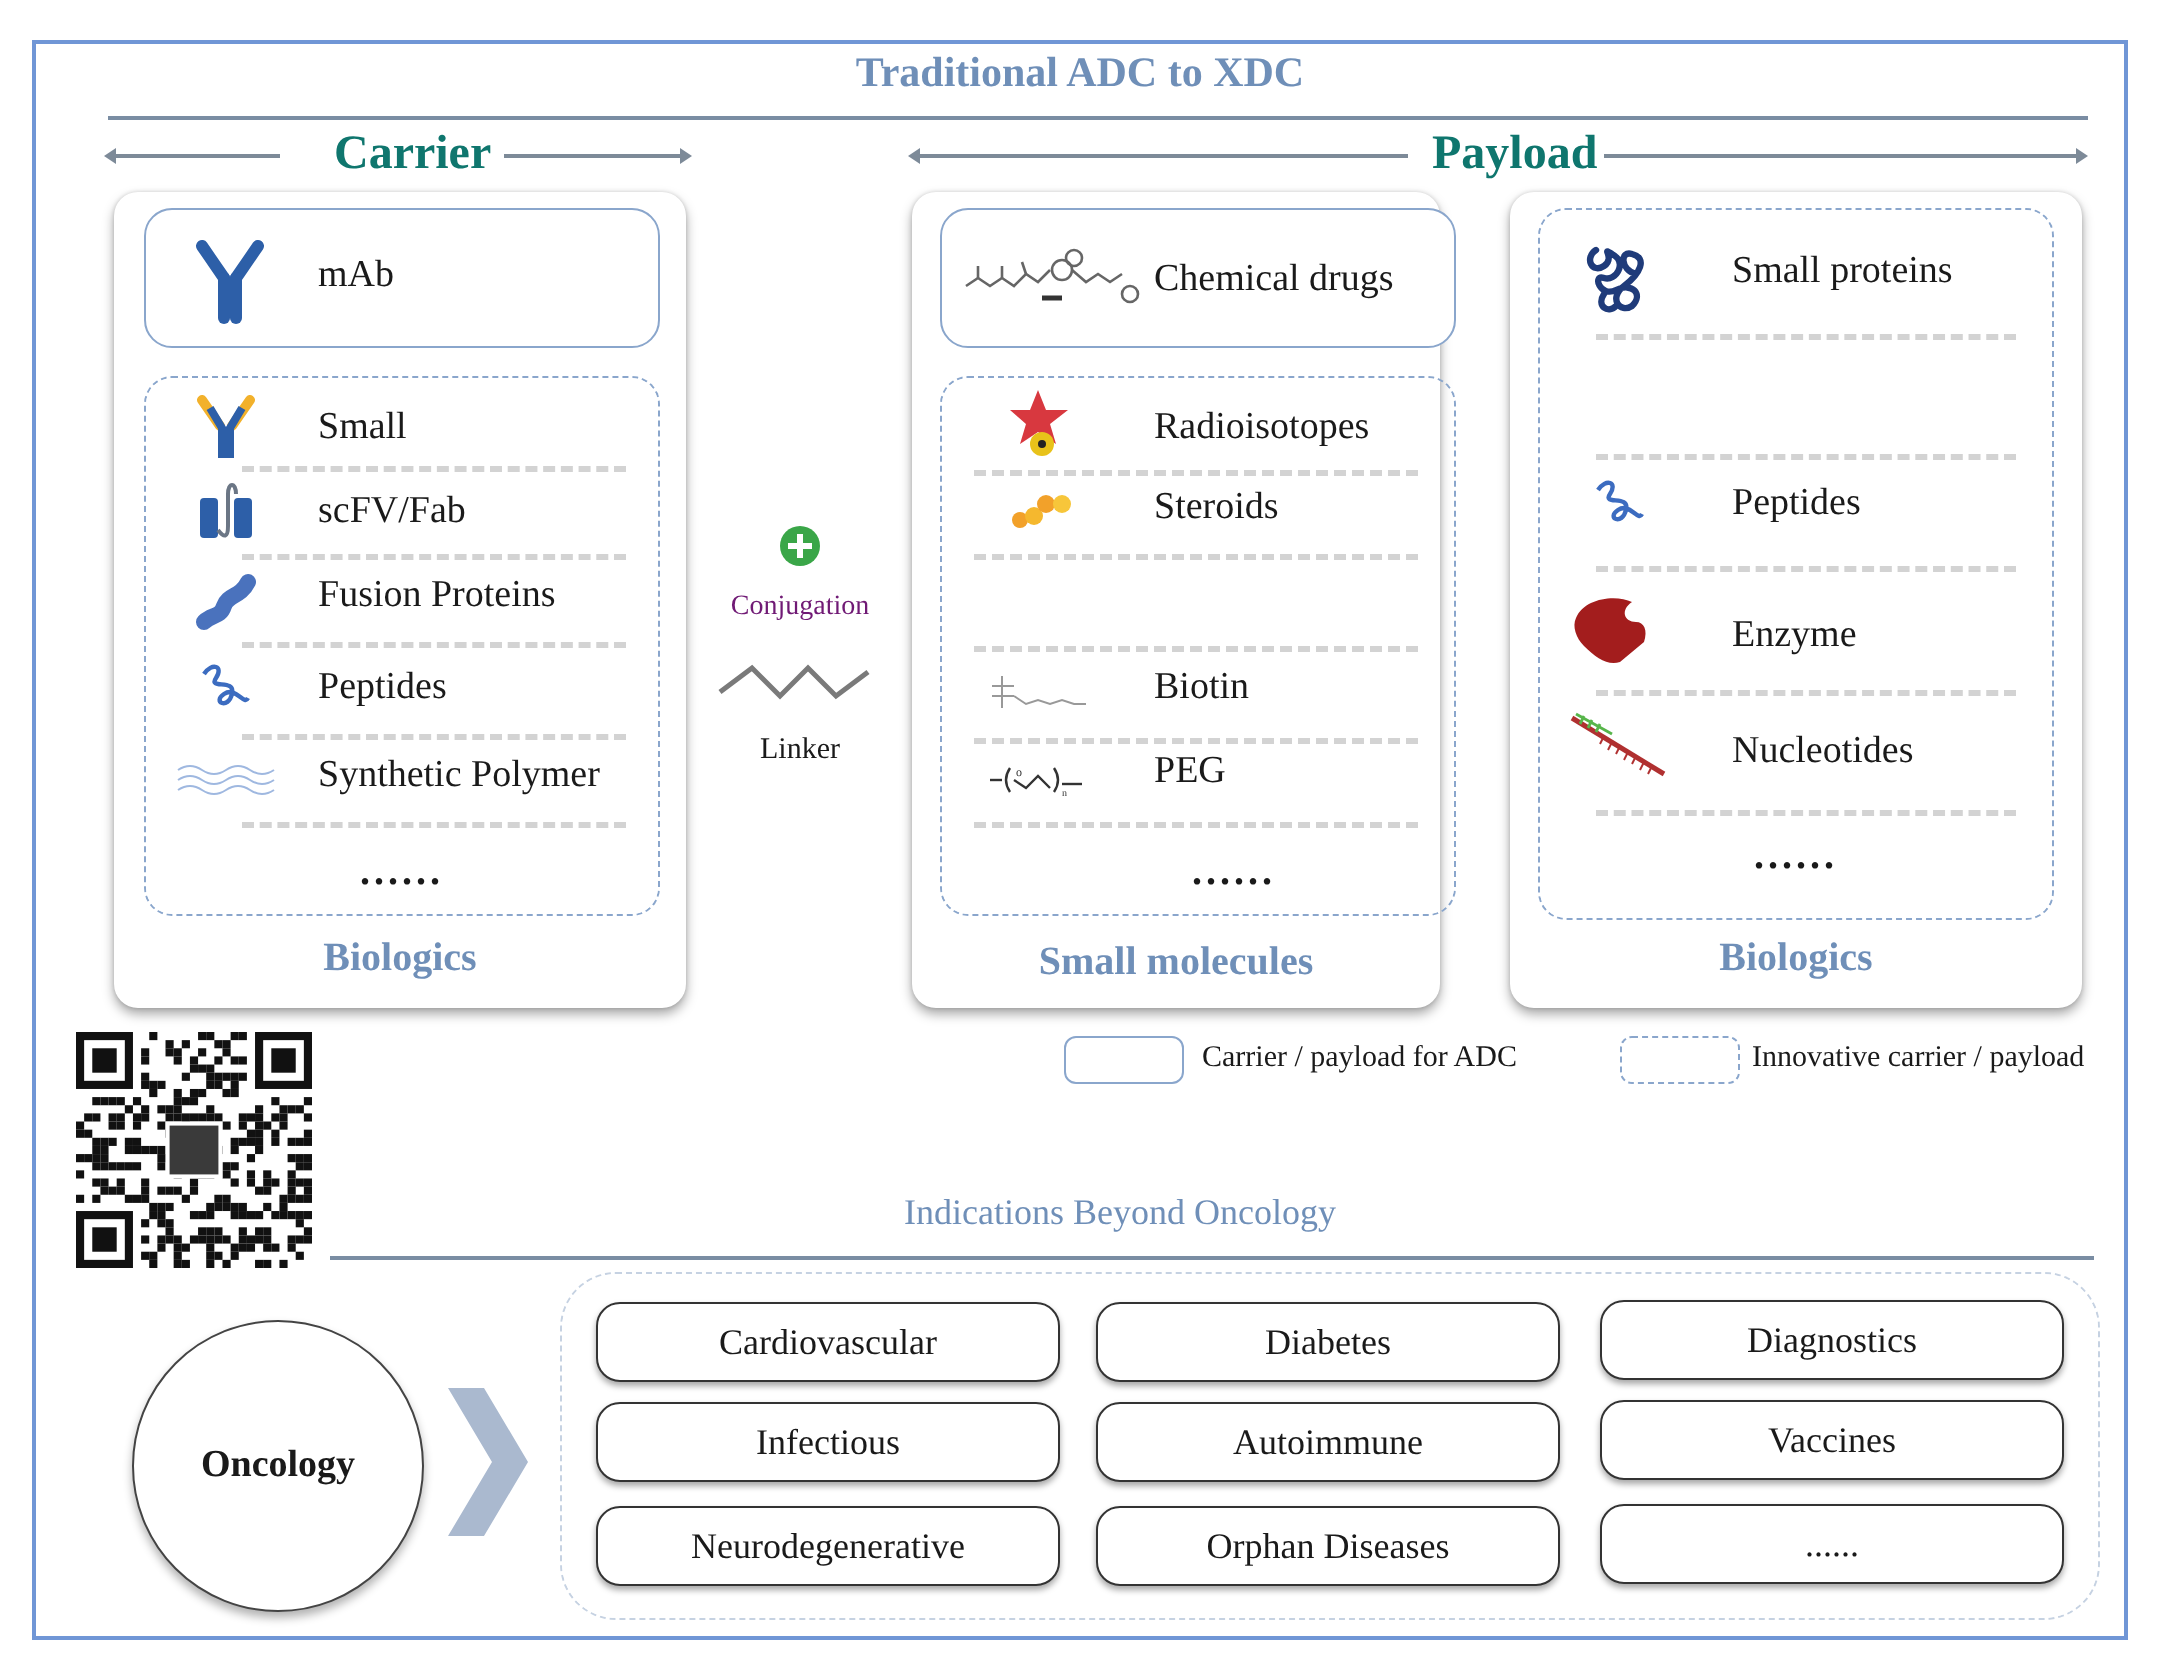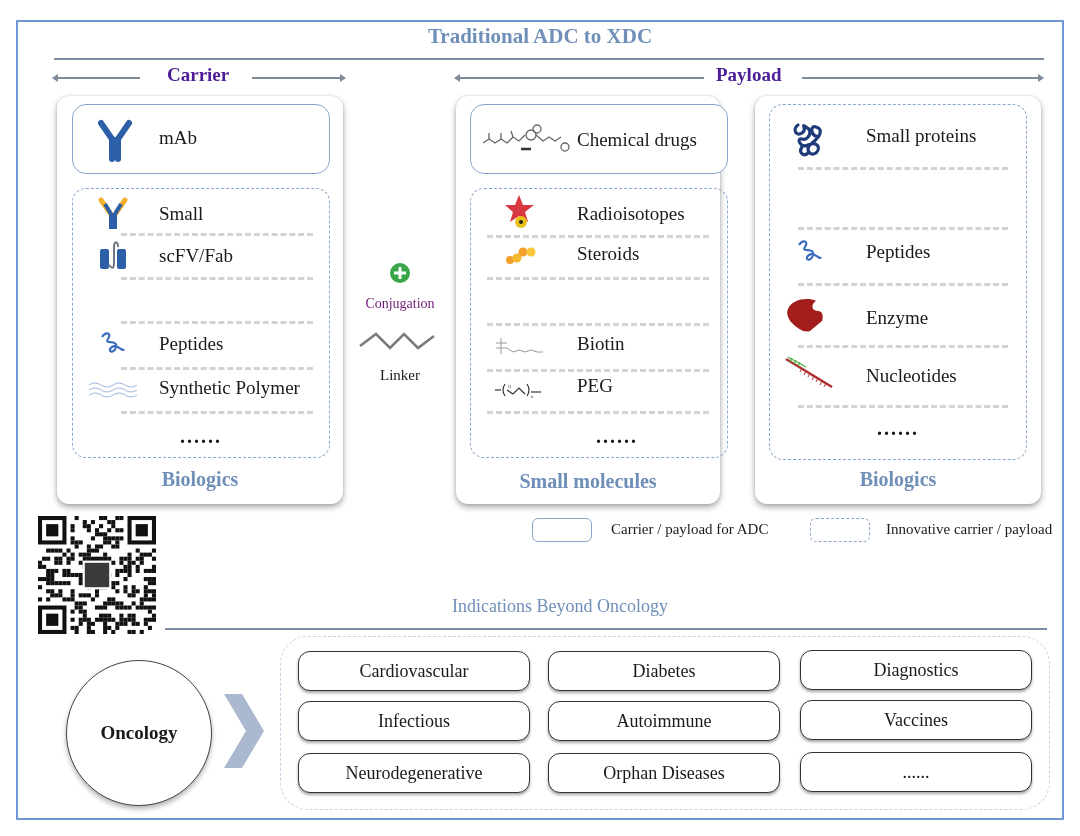--- a/index.html
+++ b/index.html
@@ -1,34 +1,34 @@
 <!DOCTYPE html>
 <html><head>
 <meta charset="utf-8">
 <style>
   html,body{margin:0;padding:0;background:#fff;}
   body{width:1080px;height:836px;position:relative;overflow:hidden;font-family:"Liberation Serif","DejaVu Serif",serif;color:#1a1a1a;}
   .abs{position:absolute;}
   .frame{left:16px;top:20px;width:1048px;height:800px;border:2px solid #7096d6;box-sizing:border-box;}
   .main-title{left:0;width:1080px;top:24px;text-align:center;font-weight:bold;font-size:21px;color:#6f8fb8;}
   .hr{height:2px;background:#7a8da3;}
-  .sec-head{font-weight:bold;font-size:19px;color:#4c1d95;background:#fff;padding:0 12px;}
+  .sec-head{font-weight:bold;font-size:24px;color:#0f766e;background:#fff;padding:0 12px;}
   .arrow-line{height:2px;background:#7d8a98;}
   .arrow-line.left::before{content:"";position:absolute;left:-4px;top:-3px;border-right:6px solid #7d8a98;border-top:4px solid transparent;border-bottom:4px solid transparent;}
   .arrow-line.right::after{content:"";position:absolute;right:-4px;top:-3px;border-left:6px solid #7d8a98;border-top:4px solid transparent;border-bottom:4px solid transparent;}
   .card{background:#fff;border-radius:12px;box-shadow:0 3px 6px rgba(0,0,0,0.35),0 0 2px rgba(0,0,0,0.15);}
   .solid-box{border:1.5px solid #8aa6cc;border-radius:14px;box-sizing:border-box;background:#fff;}
   .dash-box{border:1.5px dashed #8aa6cc;border-radius:14px;box-sizing:border-box;}
   .item{position:absolute;left:0;right:0;height:42px;}
   .item .ico{position:absolute;width:44px;height:34px;display:flex;align-items:center;justify-content:center;}
   .item .lbl{position:absolute;font-size:19px;white-space:nowrap;}
   .sep{position:absolute;height:0;border-top:3px dashed #d3d3d3;}
   .dots{position:absolute;font-size:20px;font-weight:bold;letter-spacing:2px;text-align:center;}
   .cat-label{position:absolute;font-weight:bold;font-size:20px;color:#6f8fb8;text-align:center;}
-  .legend-text{font-size:15px;margin-left:10px;}
+  .legend-text{font-size:15px;}
   .ind-box{position:absolute;width:232px;height:40px;border:1.5px solid #333;border-radius:12px;box-sizing:border-box;background:#fff;display:flex;align-items:center;justify-content:center;font-size:18px;box-shadow:0 2px 3px rgba(0,0,0,0.35);}
 </style>
 </head>
 <body>
 
 <div class="abs frame"></div>
 
 <div class="abs main-title">Traditional ADC to XDC</div>
 <div class="abs hr" style="left:54px;top:58px;width:990px;"></div>
 
@@ -71,20 +71,28 @@
       <div class="ico" style="left:18px;top:2px;">
         <svg width="34" height="34" viewBox="0 0 34 34">
             <rect x="4" y="10" width="9" height="20" rx="2" fill="#2d5fa8"></rect>
             <rect x="21" y="10" width="9" height="20" rx="2" fill="#2d5fa8"></rect>
             <path d="M13 26 C16 30 18 30 18 24 L18 8 C18 2 22 2 22 8" stroke="#6b7685" stroke-width="2" fill="none"></path>
           </svg>
       </div>
       <div class="lbl" style="left:86px;top:8px;">scFV/Fab</div>
     </div>
     <div class="sep" style="left:48px;right:16px;top:88px;"></div>
+    <div class="item" style="top:92px;">
+      <div class="ico" style="left:18px;top:2px;">
+        <svg width="34" height="34" viewBox="0 0 34 34">
+            <path d="M6 28 C10 24 14 26 16 20 C18 14 24 16 28 8" stroke="#4a72bd" stroke-width="8" stroke-linecap="round" fill="none"></path>
+          </svg>
+      </div>
+      <div class="lbl" style="left:86px;top:6px;">Fusion Proteins</div>
+    </div>
     <div class="sep" style="left:48px;right:16px;top:132px;"></div>
     <div class="item" style="top:136px;">
       <div class="ico" style="left:18px;top:2px;">
         <svg width="34" height="34" viewBox="0 0 34 34">
             <path d="M6 10 C10 4 16 6 12 12 C8 18 22 12 20 20 C18 28 10 24 16 20 C22 16 26 26 28 22" stroke="#3c6cc0" stroke-width="2.2" fill="none"></path>
           </svg>
       </div>
       <div class="lbl" style="left:86px;top:8px;">Peptides</div>
     </div>
     <div class="sep" style="left:48px;right:16px;top:178px;"></div>

